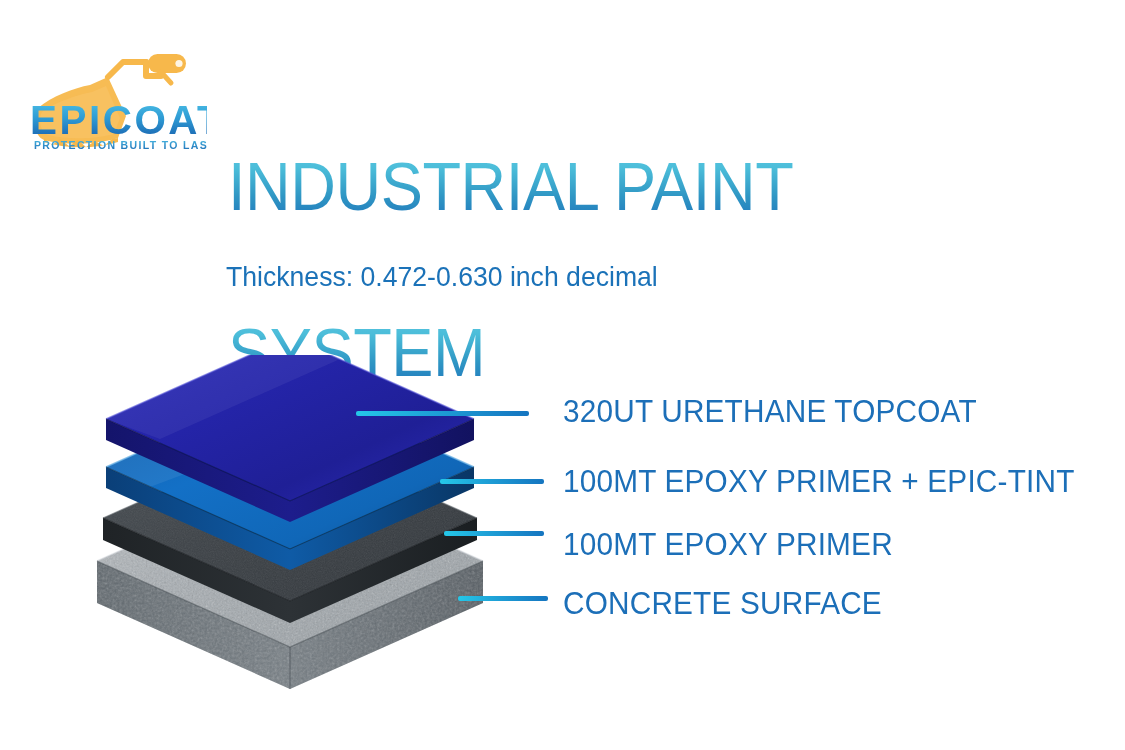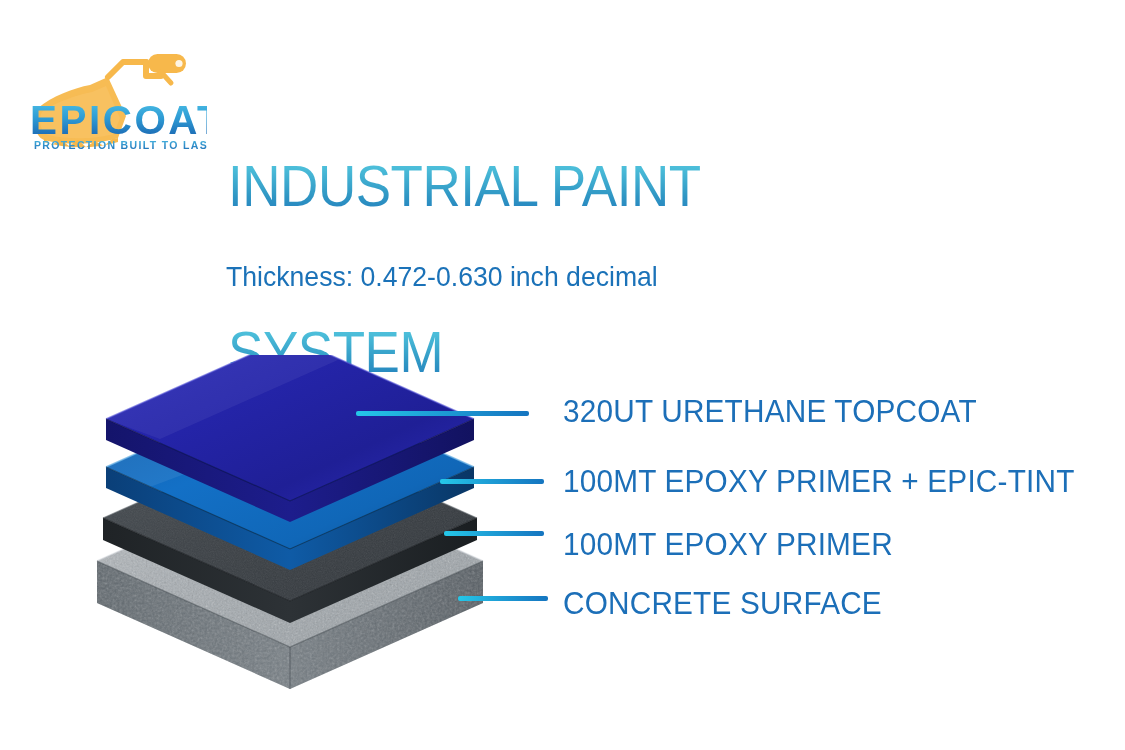--- a/index.html
+++ b/index.html
@@ -14,21 +14,21 @@
 
   
   #logo{ position:absolute; left:22px; top:52px; width:185px; height:102px; }
   #logo svg{ display:block; width:185px; height:102px; }
 
   
   #title{
     position:absolute; left:228px; top:62px; width:760px;
     font-family:"Liberation Sans", sans-serif;
     font-weight:400;
-    font-size:57px;
+    font-size:68px;
     line-height:83px;
     letter-spacing:-0.5px;
     white-space:pre-line;
   }
   #title .tline{
     display:block;
     background:linear-gradient(180deg,#63cbe4 0%,#4bbdd9 28%,#2f96c4 62%,#1c6fba 100%);
     -webkit-background-clip:text;
     background-clip:text;
     color:transparent;

